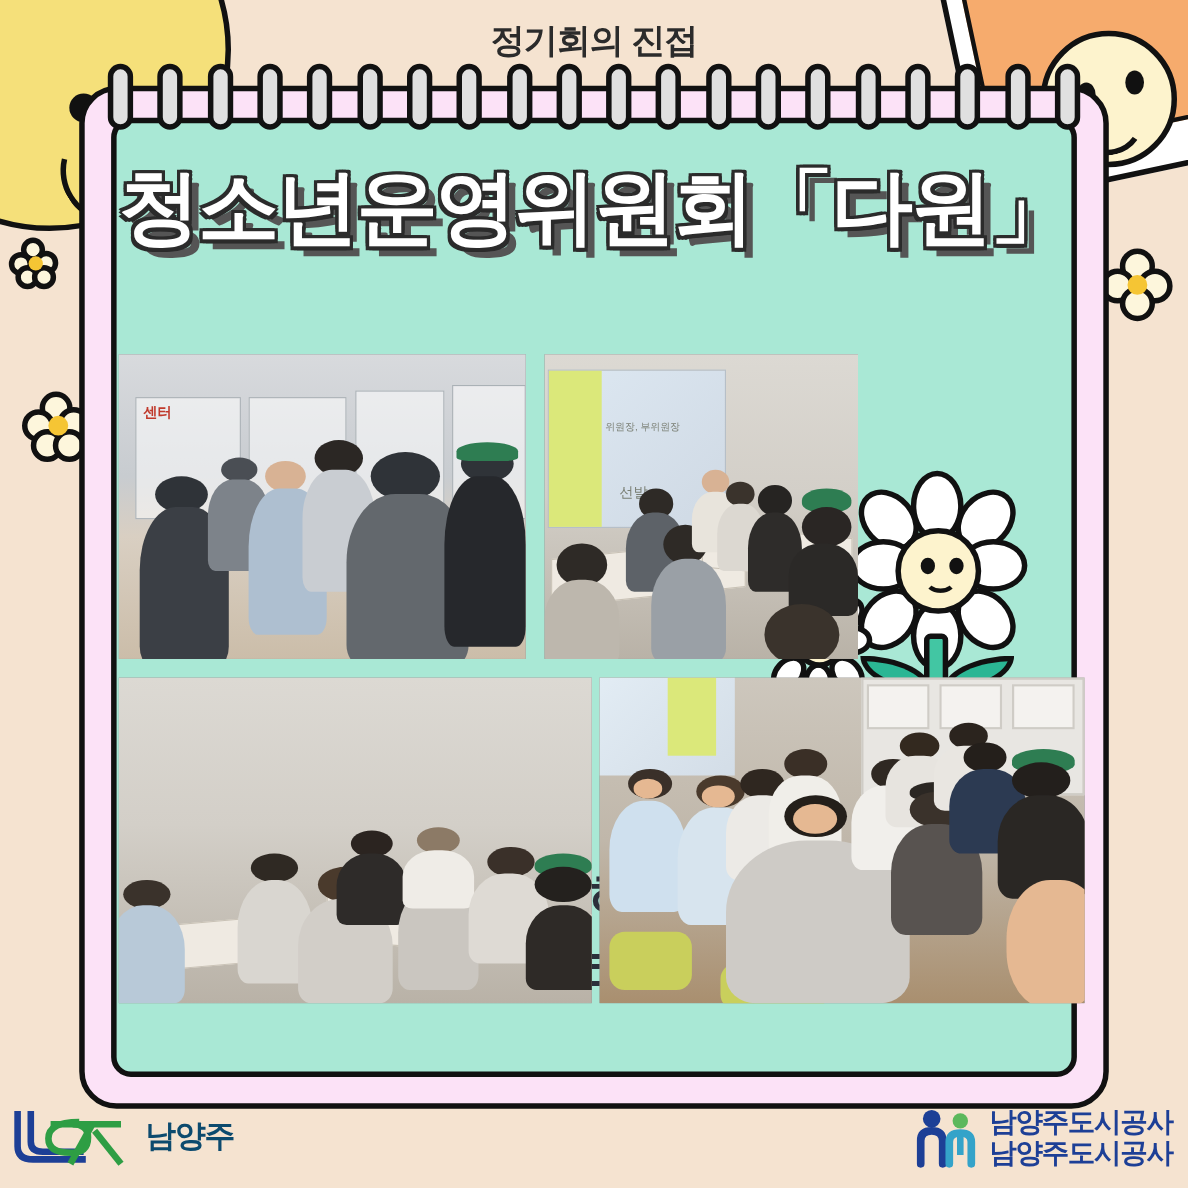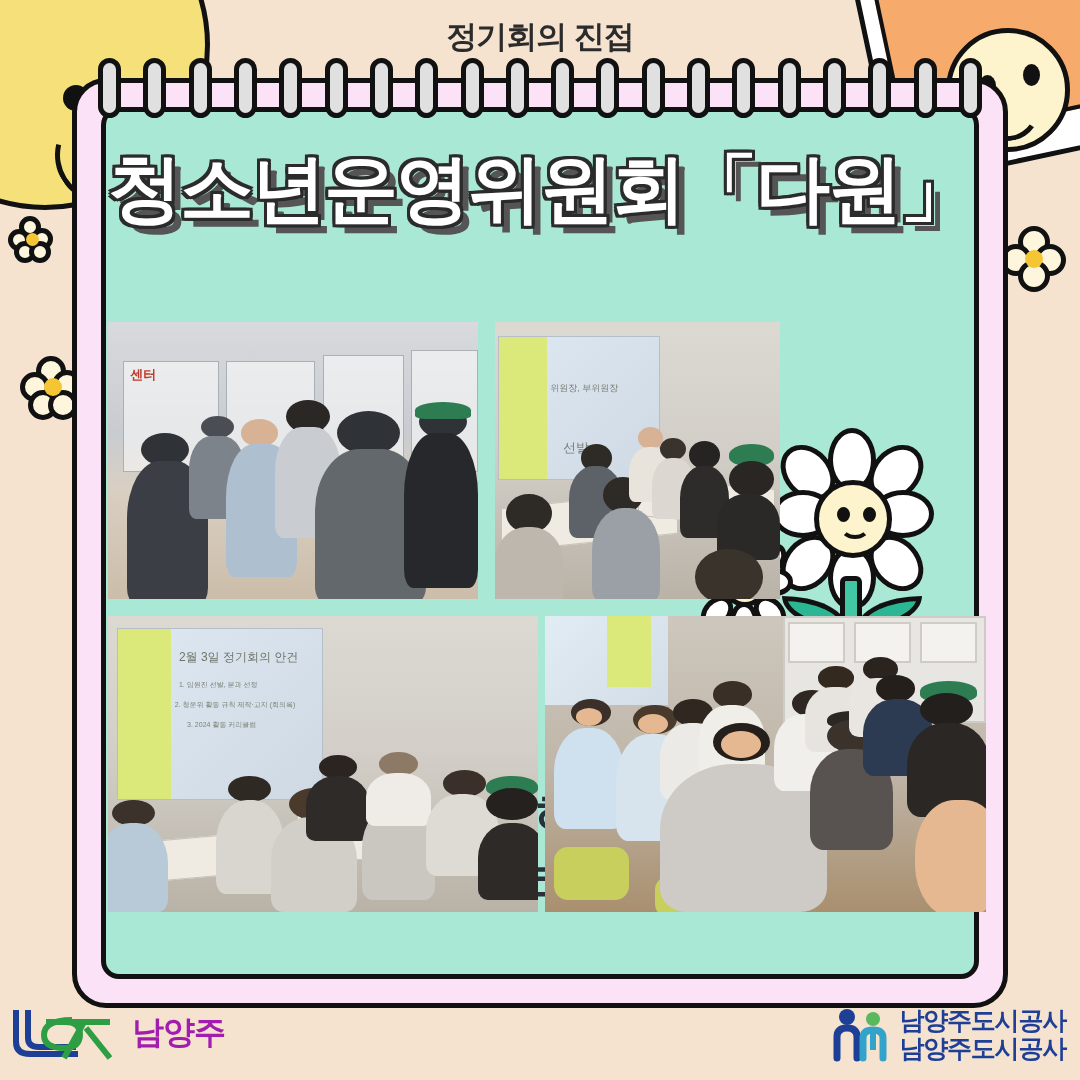--- a/index.html
+++ b/index.html
@@ -158,21 +158,21 @@
   .daisy .petal{ position:absolute; background:#fff; border:5px solid #111; border-radius:50%; }
   .daisy .core{ position:absolute; background:#fdf3cd; border:5px solid #111; border-radius:50%; z-index:3; }
   .daisy .core .eye{ position:absolute; background:#111; border-radius:50%; }
   .daisy .core .mouth{ position:absolute; border:4px solid #111; border-radius:50%;
                         border-top-color:transparent; border-left-color:transparent; border-right-color:transparent; }
   .daisy .stem{ position:absolute; background:#42c6a3; border:5px solid #111; border-radius:6px; z-index:1; }
   .daisy .leaf{ position:absolute; background:#2bb694; border:5px solid #111; border-radius:0 100% 0 100%; z-index:2; }
 
   
   .logo-left{ position:absolute; left:6px; bottom:16px; z-index:7; display:flex; align-items:center; gap:8px; }
-  .logo-left .wordmark{ font-size:32px; font-weight:bold; color:#a21caf; letter-spacing:-1px; }
+  .logo-left .wordmark{ font-size:28px; font-weight:bold; color:#0c4a6e; letter-spacing:-1px; }
 
   .logo-right{ position:absolute; right:14px; bottom:18px; z-index:7; display:flex; align-items:center; gap:8px; }
   .logo-right .rtext{ line-height:1.12;text-align:center; }
   .logo-right .r1{ font-size:25px; font-weight:bold; color:#1d3f96; letter-spacing:-1.2px; }
   .logo-right .r2{ font-size:25px; font-weight:bold; color:#1d3f96; letter-spacing:-1.2px; }
 </style>
 </head>
 <body>
 
 <div class="deco yellow-blob">
@@ -318,27 +318,20 @@
       <div class="fig" style="left:65%; top:52%; width:17%; height:26%; background:#2e2c2a;"></div>
       <div class="cap" style="left:82%; top:44%; width:16%; height:8%;"></div>
       <div class="head" style="left:82%; top:50%; width:16%; height:13%; background:#2a2624;"></div>
       <div class="fig" style="left:78%; top:62%; width:22%; height:24%; background:#2b2927;"></div>
       <div class="head" style="left:70%; top:82%; width:24%; height:20%; background:#3a332c;"></div>
     </div>
   </div>
 
   <div class="ph ph3">
     <div class="scene scene-meet">
-      <div class="screen" style="left:2%; top:4%; width:48%; height:58%;">
-        <span class="bar" style="width:26%;"></span>
-        <span class="txt" style="left:30%; top:12%; font-size:12px; color:#6f7468;">2월 3일 정기회의 안건</span>
-        <span class="txt" style="left:30%; top:30%; font-size:7px; color:#7b8074;">1. 임원진 선발, 분과 선정</span>
-        <span class="txt" style="left:28%; top:42%; font-size:7px; color:#7b8074;">2. 청운위 활동 규칙 제작·고지 (회의록)</span>
-        <span class="txt" style="left:34%; top:54%; font-size:7px; color:#7b8074;">3. 2024 활동 커리큘럼</span>
-      </div>
       <div class="table" style="left:0%;  top:74%; width:52%; height:14%; transform:skewY(-5deg);"></div>
       <div class="table" style="left:44%; top:70%; width:56%; height:14%; transform:skewY(4deg);"></div>
       <div class="head" style="left:1%;  top:62%; width:10%; height:9%; background:#3a322b;"></div>
       <div class="fig" style="left:-2%; top:70%; width:16%; height:30%; background:#b8c9d8;"></div>
       <div class="head" style="left:28%; top:54%; width:10%; height:9%; background:#2f2923;"></div>
       <div class="fig" style="left:25%; top:62%; width:16%; height:32%; background:#d9d6d0;"></div>
       <div class="head" style="left:42%; top:58%; width:12%; height:11%; background:#4a3a2c;"></div>
       <div class="fig" style="left:38%; top:68%; width:20%; height:32%; background:#d2cec8;"></div>
       <div class="head" style="left:49%; top:47%; width:9%;  height:8%; background:#2b2420;"></div>
       <div class="fig" style="left:46%; top:54%; width:15%; height:22%; background:#2e2b29;"></div>

